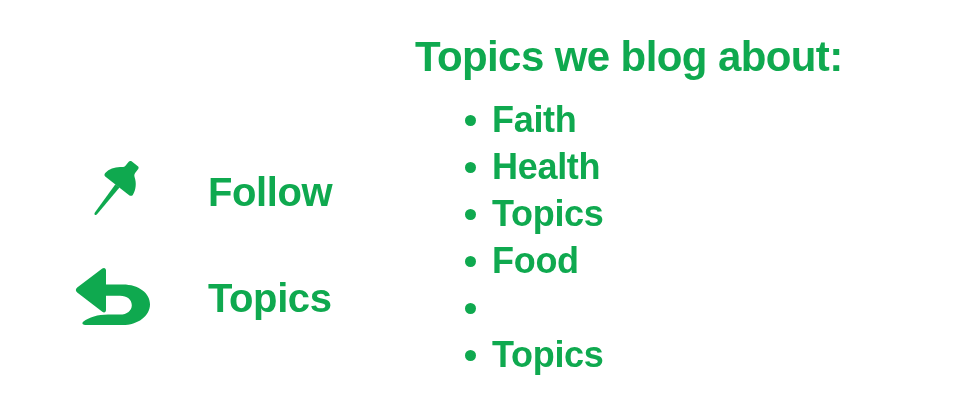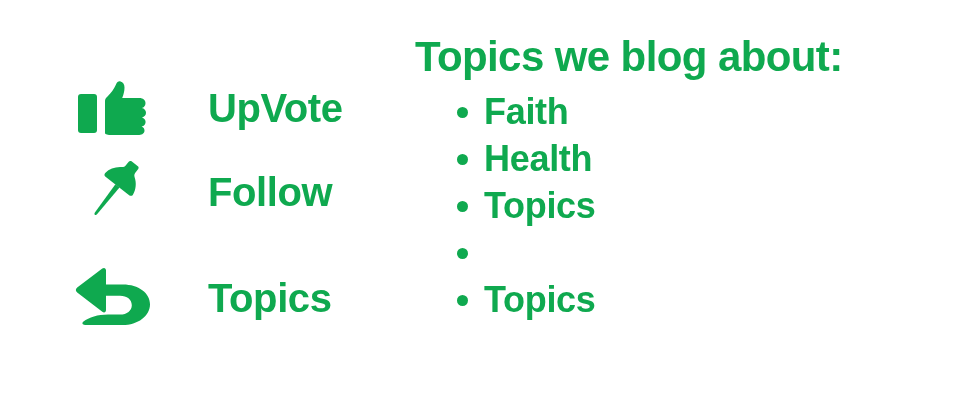--- a/index.html
+++ b/index.html
@@ -82,21 +82,21 @@
     font-weight: 700;
     letter-spacing: -0.6px;
     color: #0fa94f;
     white-space: nowrap;
     line-height: 1.1;
   }
   .topics-list {
     position: absolute;
     left: 44px;
     top: 88px;
-    margin: 0;
+    margin: 8px;
     padding: 0;
     list-style: none;
   }
   .topic-item {
     position: relative;
     height: 47px;
     padding-left: 32px;
     display: flex;
     align-items: center;
     font-size: 36px;
@@ -117,36 +117,20 @@
     background: #0fa94f;
   }
 </style>
 </head>
 <body>
 
 <div class="canvas">
 
   <div class="actions">
 
-    <div class="action-row r0">
-      <span class="action-icon">
-        <svg width="74" height="54" viewBox="0 0 74 54" aria-hidden="true">
-          <rect x="0" y="13" width="19" height="39" rx="3" fill="#0fa94f"></rect>
-          <path d="M27 52 L27 20 C27 18 28 17 29.5 15.5 C33 12 36 8 38 3.5
-                   C39 1 40.5 0 42.5 0.4 C45 1 46.5 3.2 46.5 6.5
-                   C46.5 10 45.6 13.5 44.2 17 L61.5 17
-                   C65 17 67.5 19.2 67.5 22.2 C67.5 24.6 66 26.4 63.8 27.1
-                   C66.3 27.6 68 29.4 68 31.8 C68 34.2 66.4 36 64 36.5
-                   C66.2 37.1 67.6 38.8 67.6 41 C67.6 43.3 66 45.1 63.6 45.6
-                   C65.4 46.3 66.5 47.8 66.5 49.6 C66.5 52 64.4 54 61.3 54
-                   L33.5 54 C30.2 54 27 53.6 27 52 Z" fill="#0fa94f"></path>
-        </svg>
-      </span>
-      <span class="action-label">UpVote</span>
-    </div>
 
     <div class="action-row r1">
       <span class="action-icon">
         <svg width="72" height="70" viewBox="0 0 72 70" aria-hidden="true">
           <g transform="rotate(38 36 32)">
             <path d="M30 2 C30 0.9 30.9 0 32 0 L40 0 C41.1 0 42 0.9 42 2
                      L42 7 C42 8.4 42.8 9.6 44.2 10.6
                      C49.5 14.2 52.8 19.4 53.6 25.4 C53.8 26.9 52.6 28.2 51 28.2
                      L21 28.2 C19.4 28.2 18.2 26.9 18.4 25.4
                      C19.2 19.4 22.5 14.2 27.8 10.6 C29.2 9.6 30 8.4 30 7 Z" fill="#0fa94f"></path>
@@ -189,20 +173,24 @@
       <li class="topic-item">
         <span class="topic-bullet"></span>
         <span>Health</span>
       </li>
       <li class="topic-item">
         <span class="topic-bullet"></span>
         <span>Topics</span>
       </li>
       <li class="topic-item">
         <span class="topic-bullet"></span>
+        <span>Food</span>
+      </li>
+      <li class="topic-item">
+        <span class="topic-bullet"></span>
       </li>
       <li class="topic-item">
         <span class="topic-bullet"></span>
         <span>Topics</span>
       </li>
     </ul>
   </div>
 
 </div>
 

